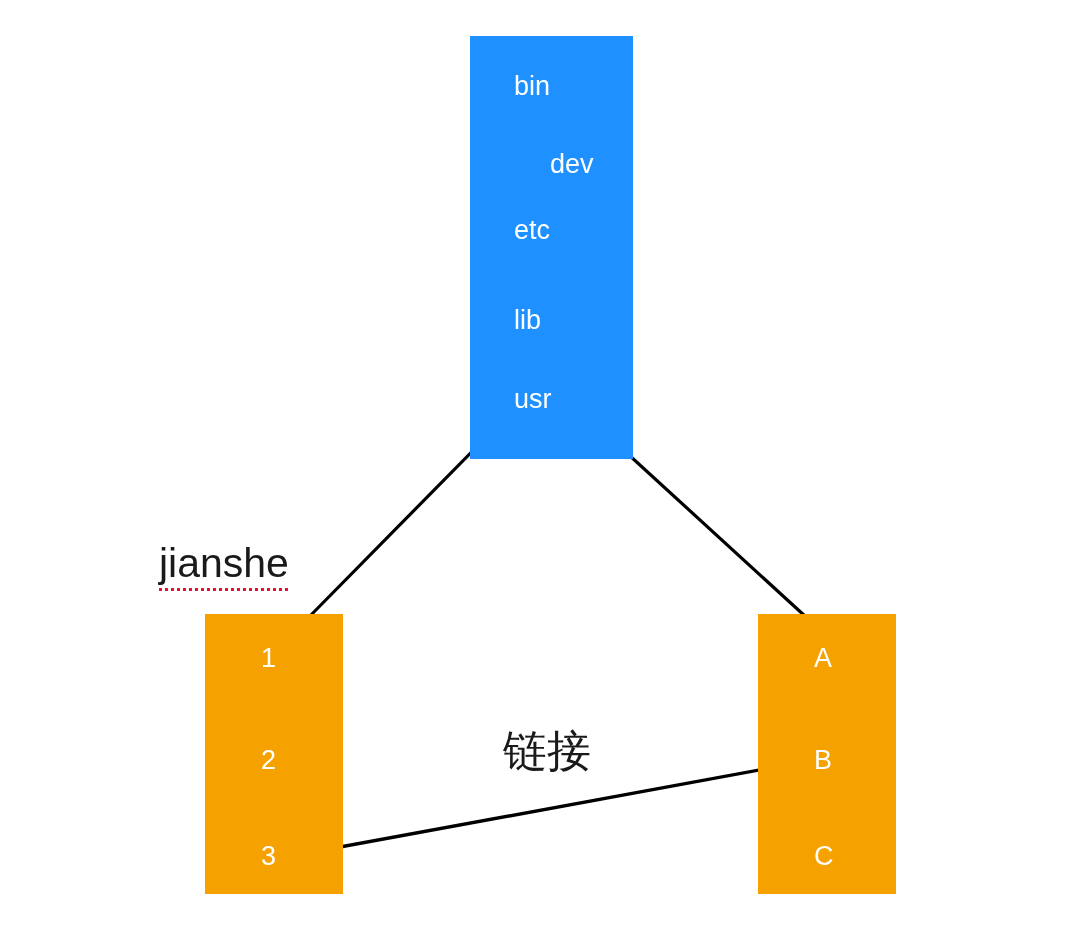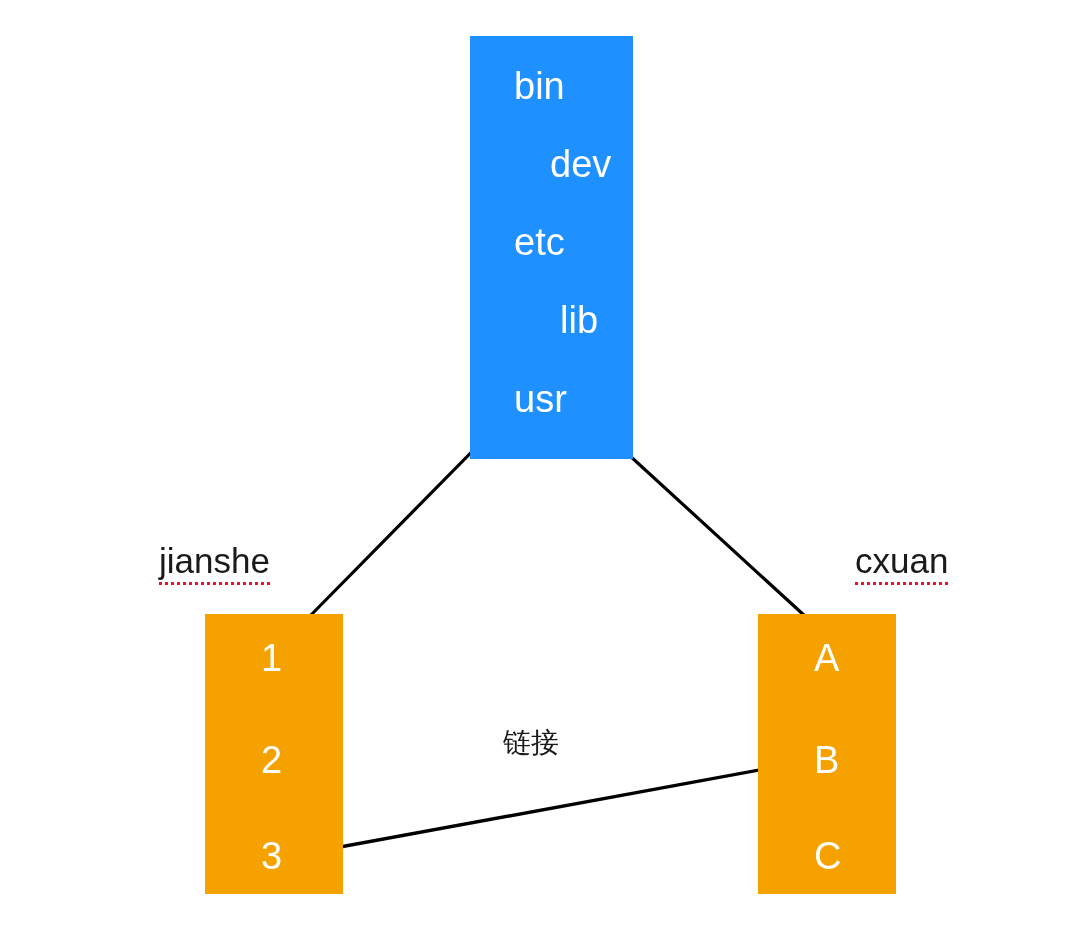--- a/index.html
+++ b/index.html
@@ -52,47 +52,47 @@
     top: 614px;
     width: 138px;
     height: 280px;
     background: #f5a201;
   }
 
   
   .entry {
     position: absolute;
     color: #ffffff;
-    font-size: 38px;
+    font-size: 27px;
     line-height: 1;
     white-space: nowrap;
   }
   .box-root .entry {
     left: 44px;
     transform: translateY(-50%);
   }
   .box-dir-left .entry,
   .box-dir-right .entry {
     left: 56px;
     transform: translateY(-50%);
   }
   .r0 { top: 50px;  }
   .r1 { top: 128px; margin-left: 36px; }
-  .r2 { top: 206px; }
-  .r3 { top: 284px; margin-left: 46px; }
+  .r2 { top: 194px; }
+  .r3 { top: 284px; }
   .r4 { top: 363px; text-align: center; }
 
   .d0 { top: 44px;  }
   .d1 { top: 146px; }
   .d2 { top: 242px; }
 
   
   .folder-label {
     position: absolute;
-    font-size: 35px;
+    font-size: 41px;
     line-height: 1;
     color: #1a1a1a;
     white-space: nowrap;
   }
   .folder-label .txt {
     display: inline-block;
     position: relative;
     padding-bottom: 7px;
   }
   .folder-label .txt::after {
@@ -107,21 +107,21 @@
     background-repeat: repeat-x;
   }
   .label-left  { left: 159px; top: 543px; }
   .label-right { left: 855px; top: 543px; }
 
   
   .link-text {
     position: absolute;
     left: 503px;
     top: 729px;
-    font-size: 28px;
+    font-size: 44px;
     line-height: 1;
     color: #1a1a1a;
     white-space: nowrap;
   }
 </style>
 </head>
 <body>
 
 <div id="canvas">
 
@@ -150,23 +150,20 @@
   <div class="folder-label label-left">
     <span class="txt">jianshe</span>
   </div>
 
   <div class="box box-dir-left">
     <span class="entry d0">1</span>
     <span class="entry d1">2</span>
     <span class="entry d2">3</span>
   </div>
 
-  <div class="folder-label label-right">
-    <span class="txt">cxuan</span>
-  </div>
 
   <div class="box box-dir-right">
     <span class="entry d0">A</span>
     <span class="entry d1">B</span>
     <span class="entry d2">C</span>
   </div>
 
   <div class="link-text">链接</div>
 
 </div>

